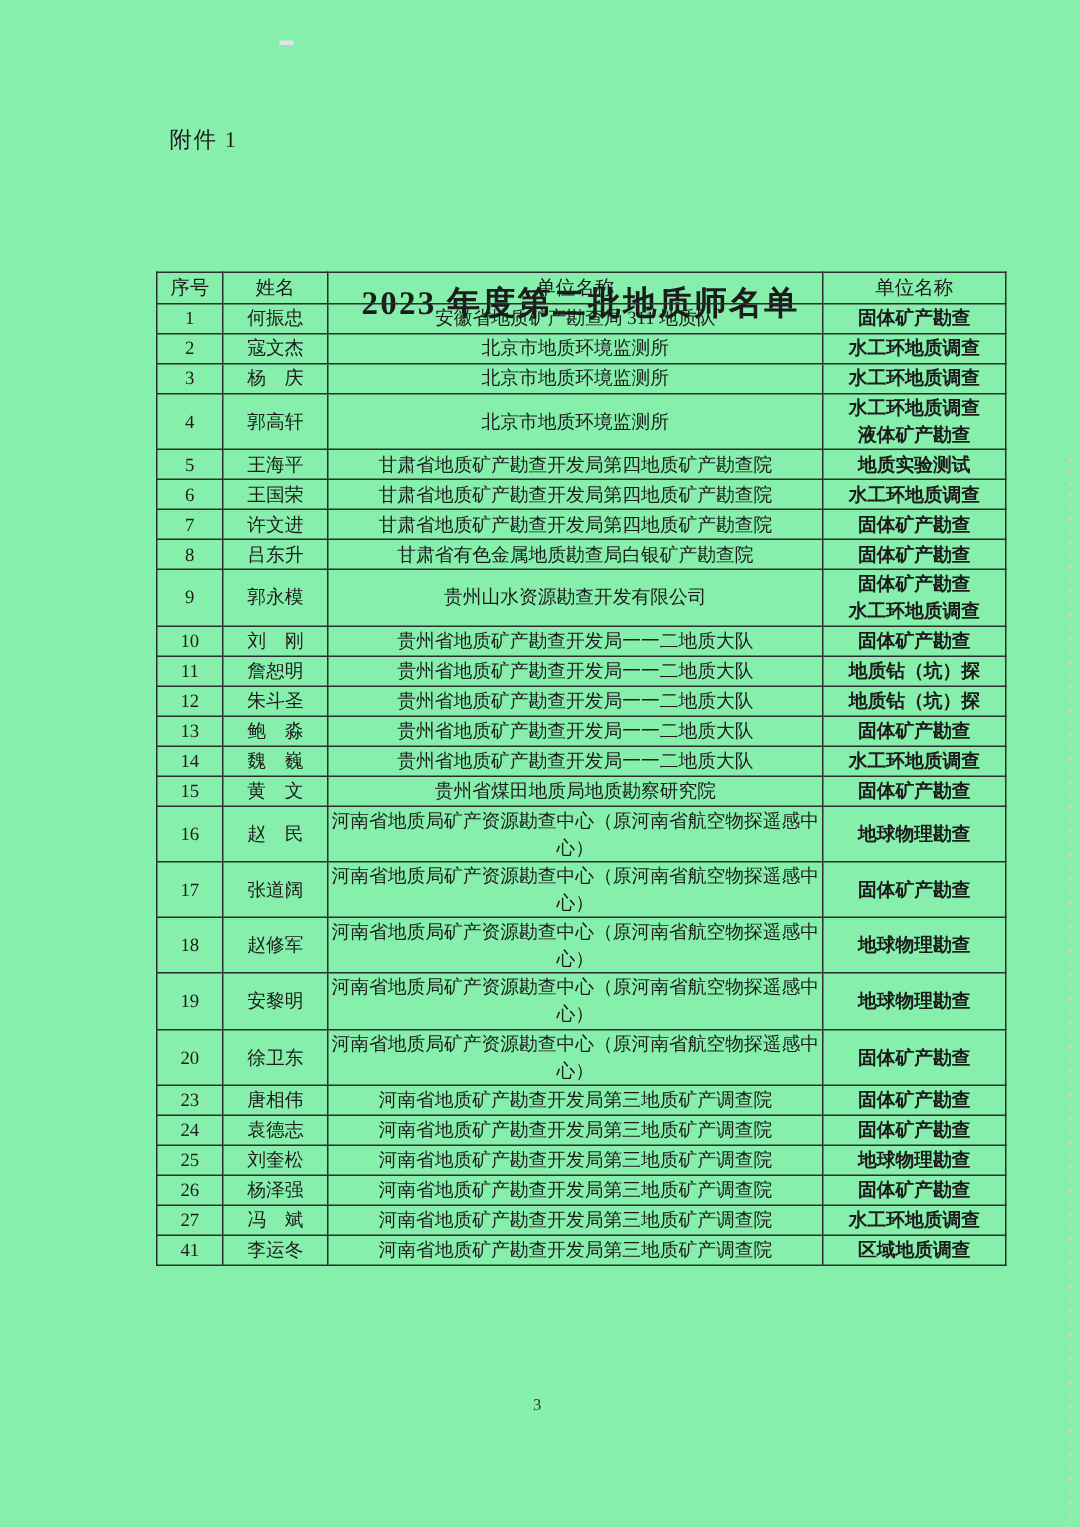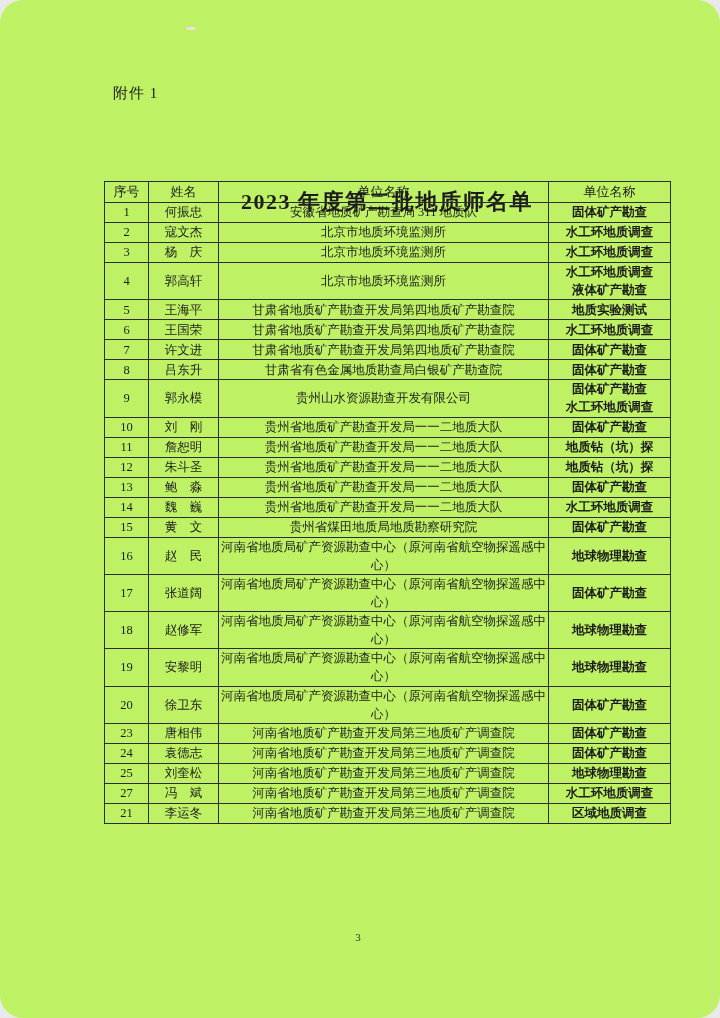--- a/index.html
+++ b/index.html
@@ -1,21 +1,20 @@
 <!DOCTYPE html>
 <html><head>
 <meta charset="utf-8">
 <style>
   html,body{margin:0;padding:0;background:#e9e9e9;}
   .page{
     width:720px;height:1018px;position:relative;margin:0 auto;
-    background:#bef264;overflow:hidden;
+    background:#86efac;overflow:hidden;
     font-family:"Liberation Serif","DejaVu Serif",serif;
     color:#1c1c1c;
-    border-radius:23px;
   }
   .attachment{
     position:absolute;left:113px;top:84px;
     font-size:15px;letter-spacing:1px;
   }
   .doc-title{
     position:absolute;left:104px;top:139px;width:566px;
     text-align:center;font-size:22px;font-weight:bold;letter-spacing:1.5px;margin-top:48px;
   }
   table.roster{
@@ -254,29 +253,37 @@
         </tr>
         <tr>
           <td class="c-no">25</td>
           <td class="c-name">刘奎松</td>
           <td class="c-unit">河南省地质矿产勘查开发局第三地质矿产调查院</td>
           <td class="c-cat">
             <div class="cat-line">地球物理勘查</div>
           </td>
         </tr>
         <tr>
+          <td class="c-no">26</td>
+          <td class="c-name">杨泽强</td>
+          <td class="c-unit">河南省地质矿产勘查开发局第三地质矿产调查院</td>
+          <td class="c-cat">
+            <div class="cat-line">固体矿产勘查</div>
+          </td>
+        </tr>
+        <tr>
           <td class="c-no">27</td>
           <td class="c-name">冯　斌</td>
           <td class="c-unit">河南省地质矿产勘查开发局第三地质矿产调查院</td>
           <td class="c-cat">
             <div class="cat-line">水工环地质调查</div>
           </td>
         </tr>
         <tr>
-          <td class="c-no">21</td>
+          <td class="c-no">41</td>
           <td class="c-name">李运冬</td>
           <td class="c-unit">河南省地质矿产勘查开发局第三地质矿产调查院</td>
           <td class="c-cat">
             <div class="cat-line">区域地质调查</div>
           </td>
         </tr>
       </tbody>
   </table>
 
   <div class="page-num">3</div>

